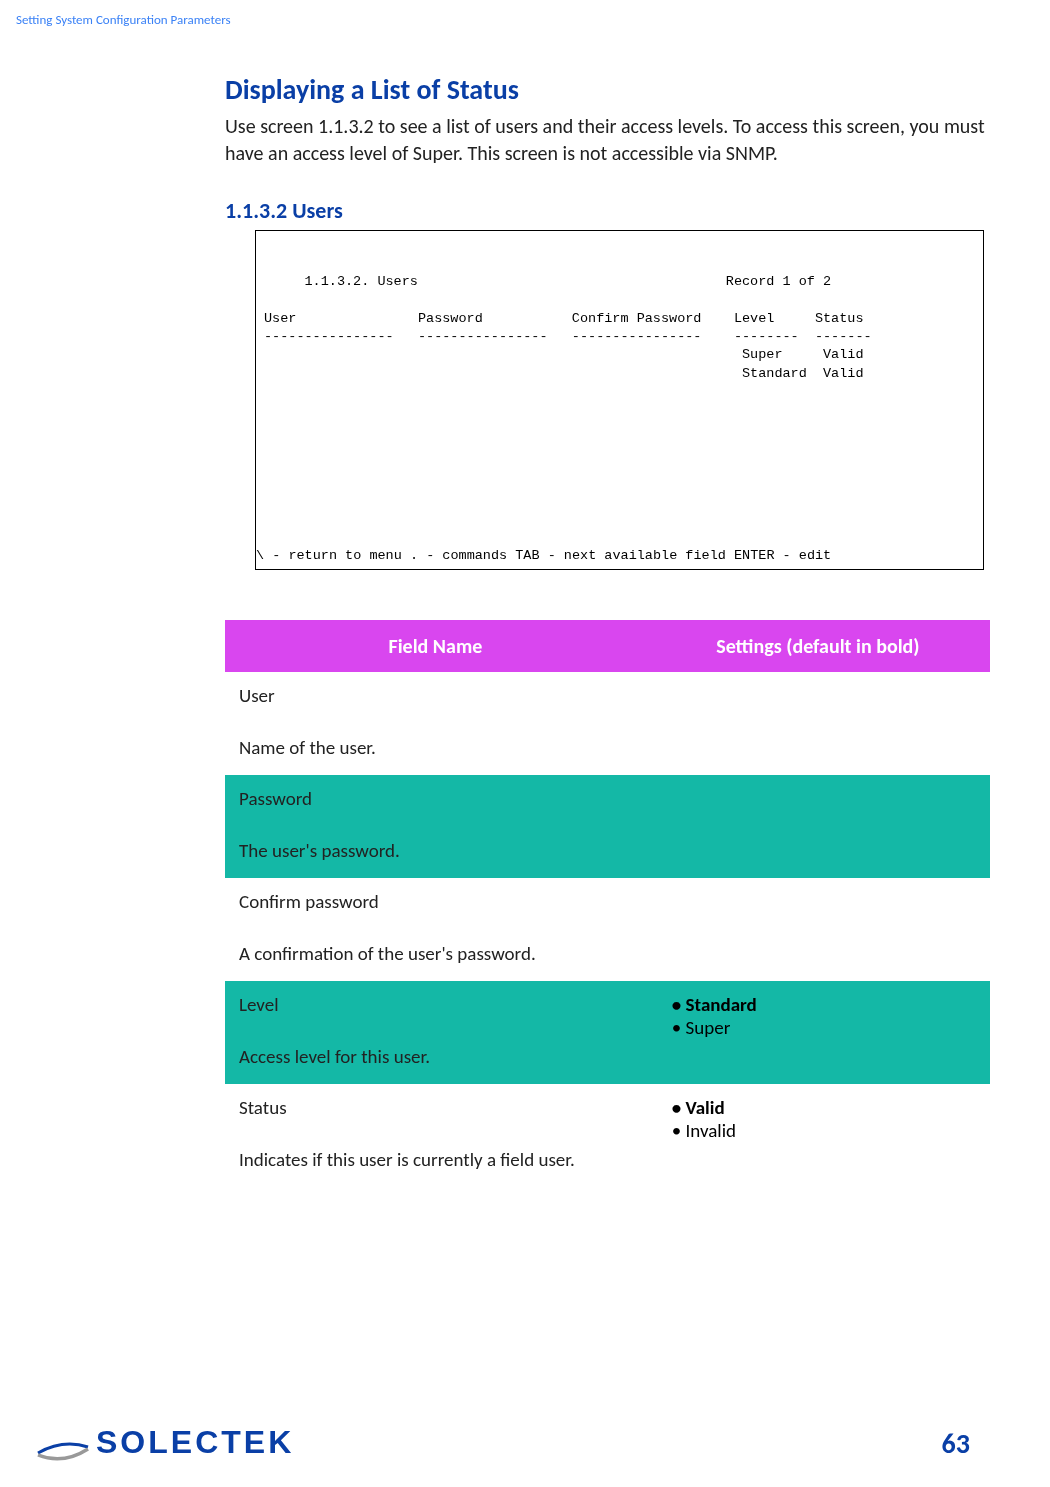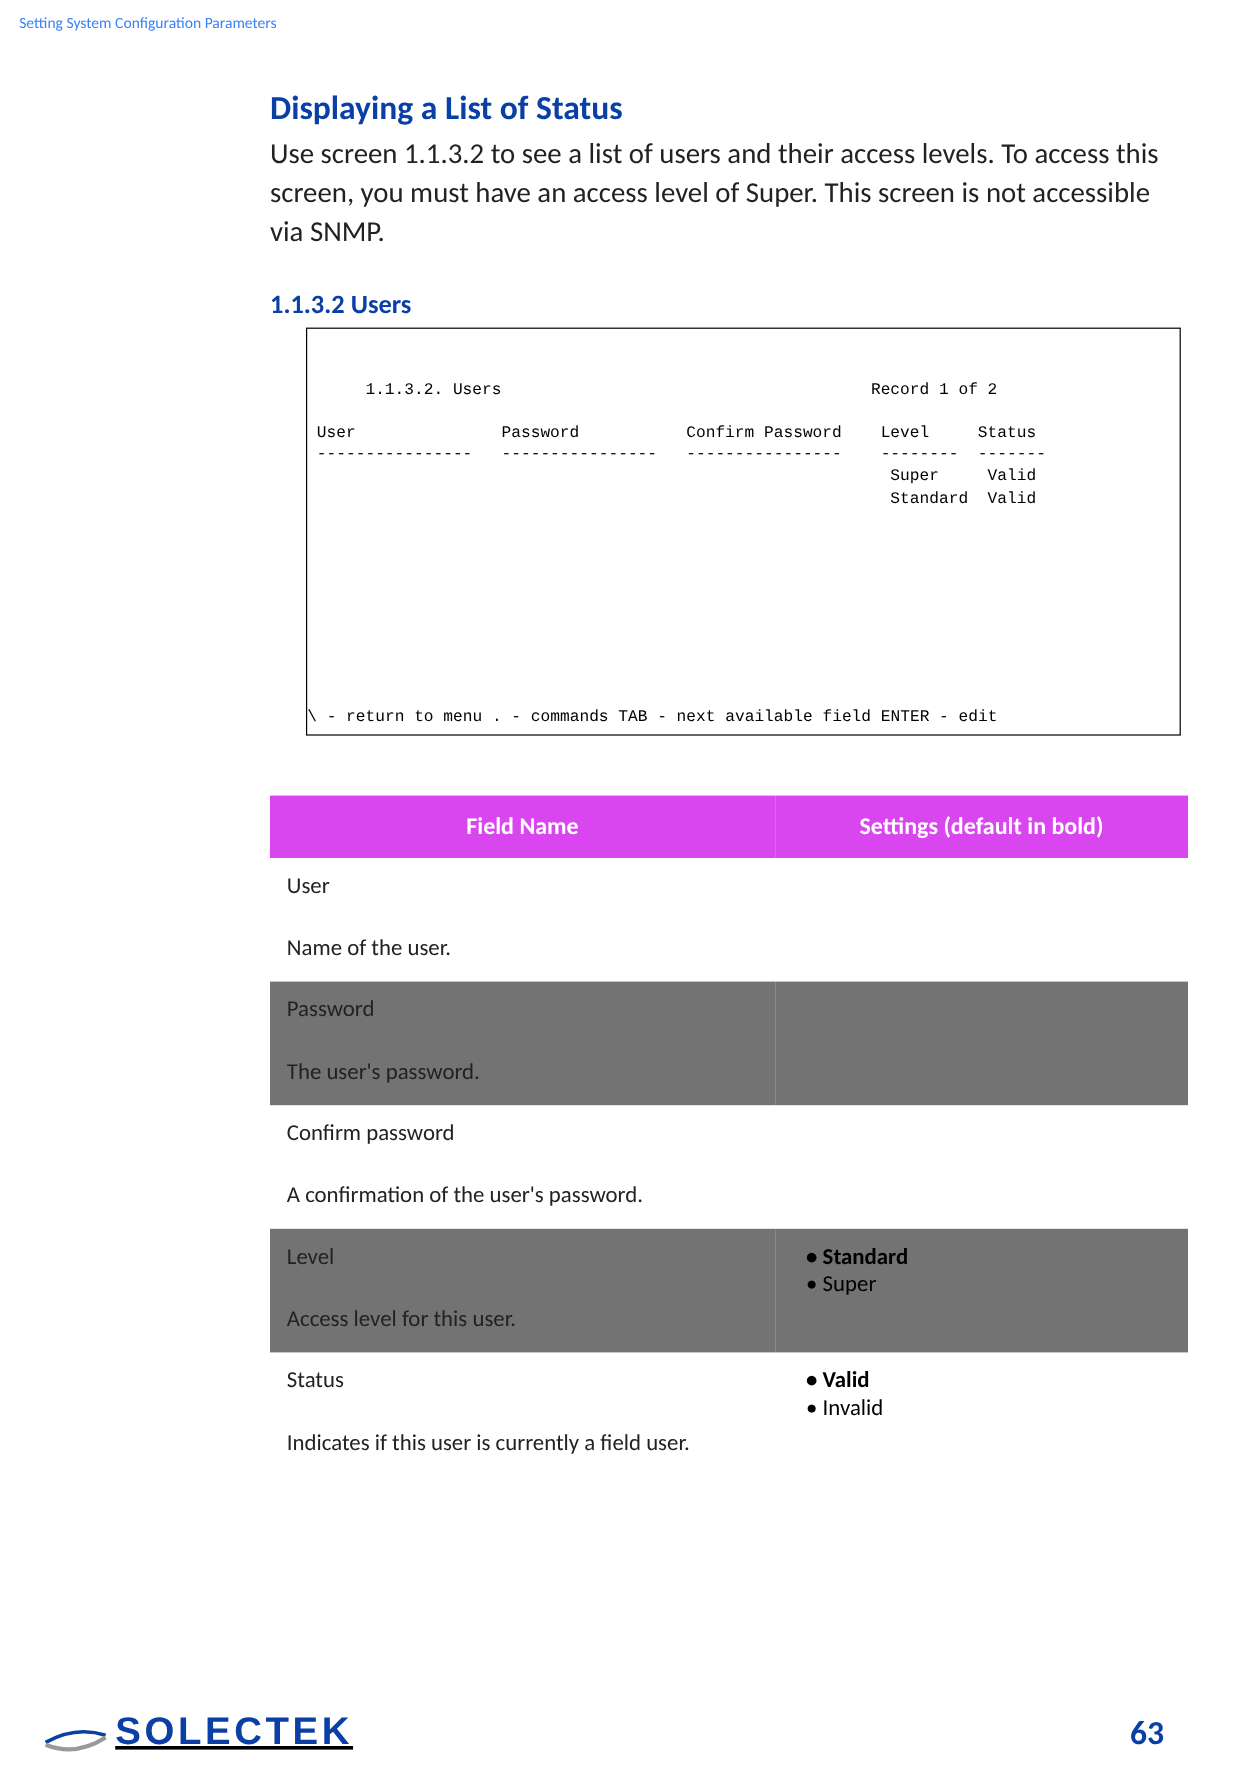--- a/index.html
+++ b/index.html
@@ -20,21 +20,21 @@
     .content {
       padding: 45px 60px 0 225px;
     }
     .title-main {
       color: #0a3fa6;
       font-size: 28px;
       font-weight: bold;
       margin-bottom: 6px;
     }
     .intro {
-      font-size: 24px;
+      font-size: 20px;
       line-height: 1.35;
       margin-bottom: 30px;
       color: #222;
     }
     .subtitle {
       color: #0a3fa6;
       font-size: 22px;
       font-weight: bold;
       margin-bottom: 6px;
     }
@@ -70,21 +70,21 @@
       font-size: 20px;
       padding: 14px 10px;
       text-align: center;
     }
     .field-table th:first-child { width: 55%; text-align: center; }
     .field-table td {
       font-size: 19px;
       padding: 12px 14px;
       vertical-align: top;
     }
-    .row-alt { background: #737373; }
+    .row-alt { background: #14b8a6; }
     .field-name-cell { color: #222; }
     .desc { color: #222; padding-top: 6px; display: block; }
     .settings-cell ul { list-style: none; padding-left: 12px; }
     .settings-cell li::before { content: "•  "; }
     .settings-cell li.bold { font-weight: bold; }
     .footer {
       position: absolute;
       bottom: 26px;
       left: 36px;
       right: 80px;
@@ -94,23 +94,22 @@
       border-top: none;
     }
     .page-num {
       color: #0a3fa6;
       font-size: 28px;
       font-weight: bold;
       text-align: center;
     }
     .logo {
       display: flex;
-      align-items: flex-start;
+      align-items: flex-end;
       gap: 6px;
-      text-decoration: underline;
     }
     .logo-text {
       color: #0a3fa6;
       font-size: 32px;
       font-weight: bold;
       letter-spacing: 3px;
       font-family: Arial, sans-serif;
     }
     .bold { font-weight: bold; }
     .row-double td { padding-bottom: 16px; }

